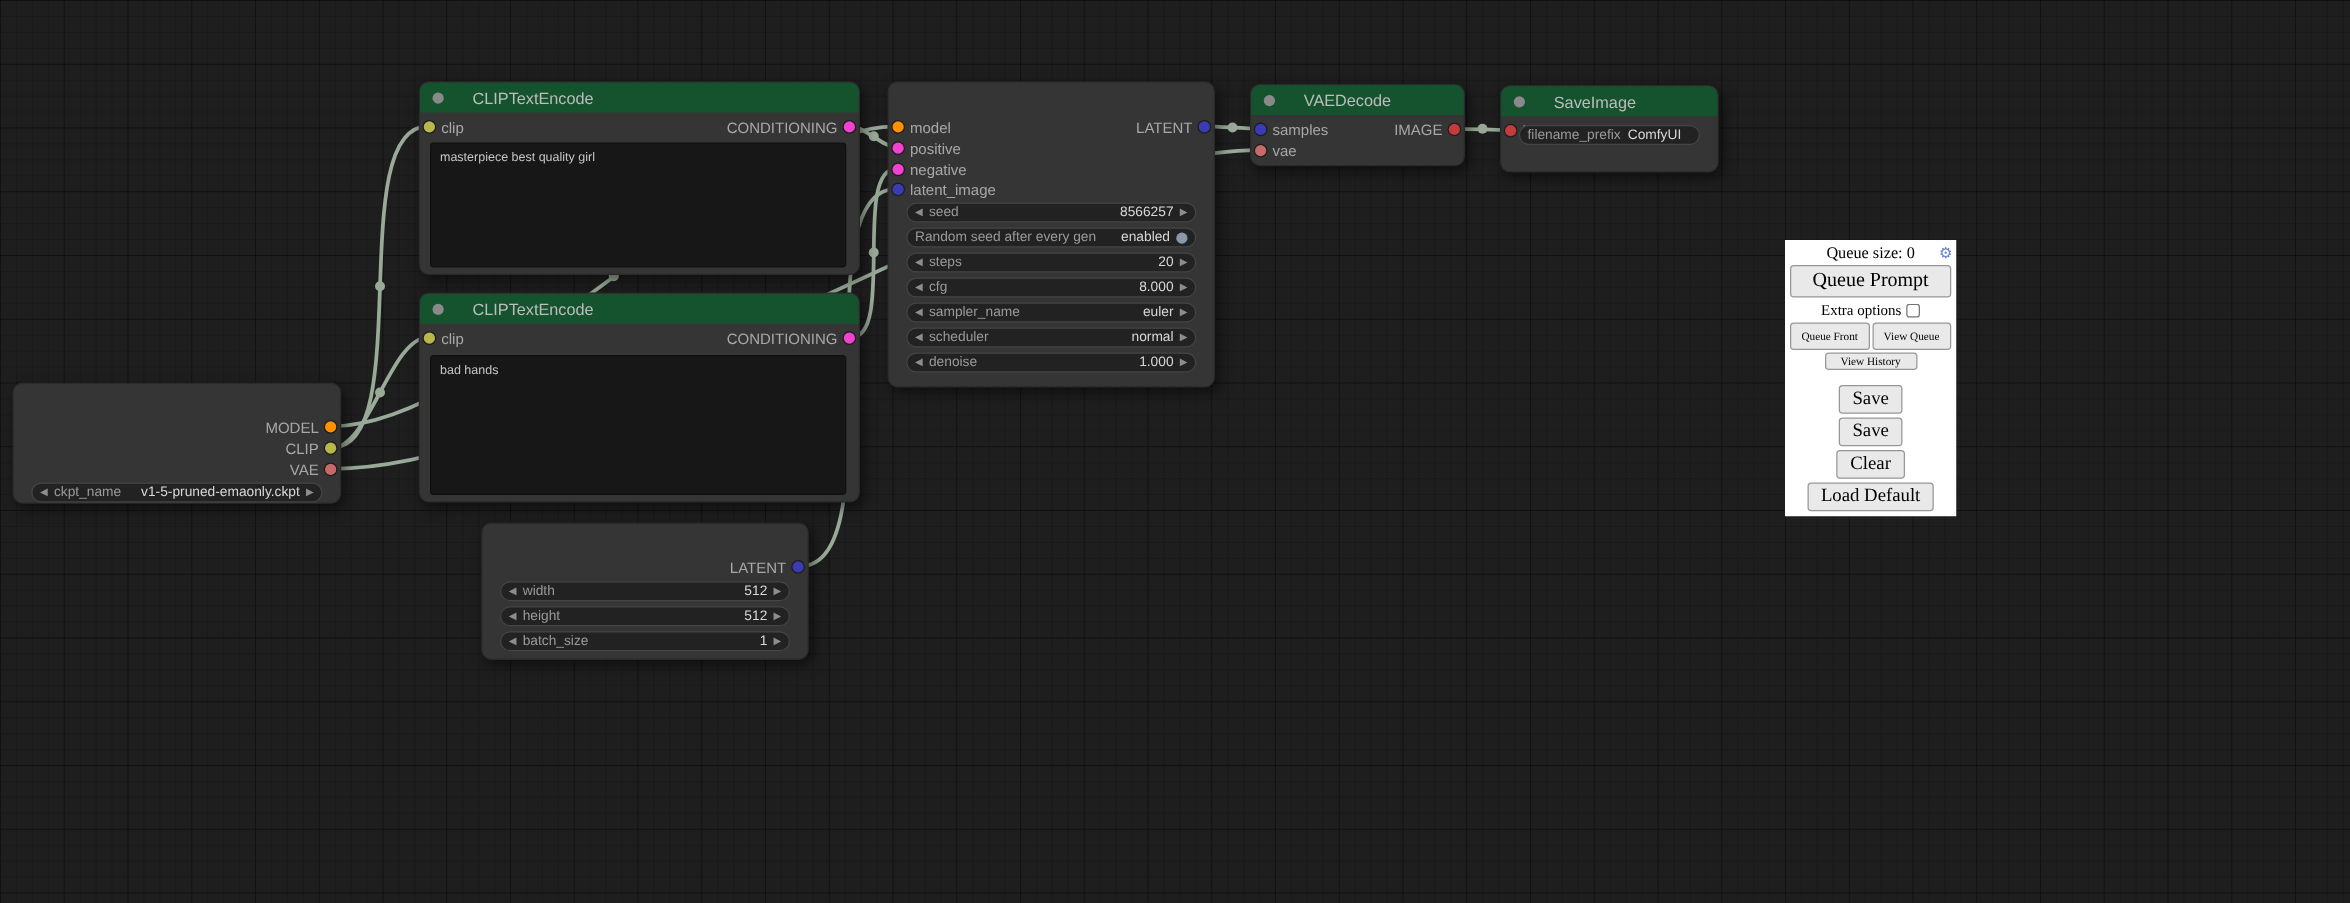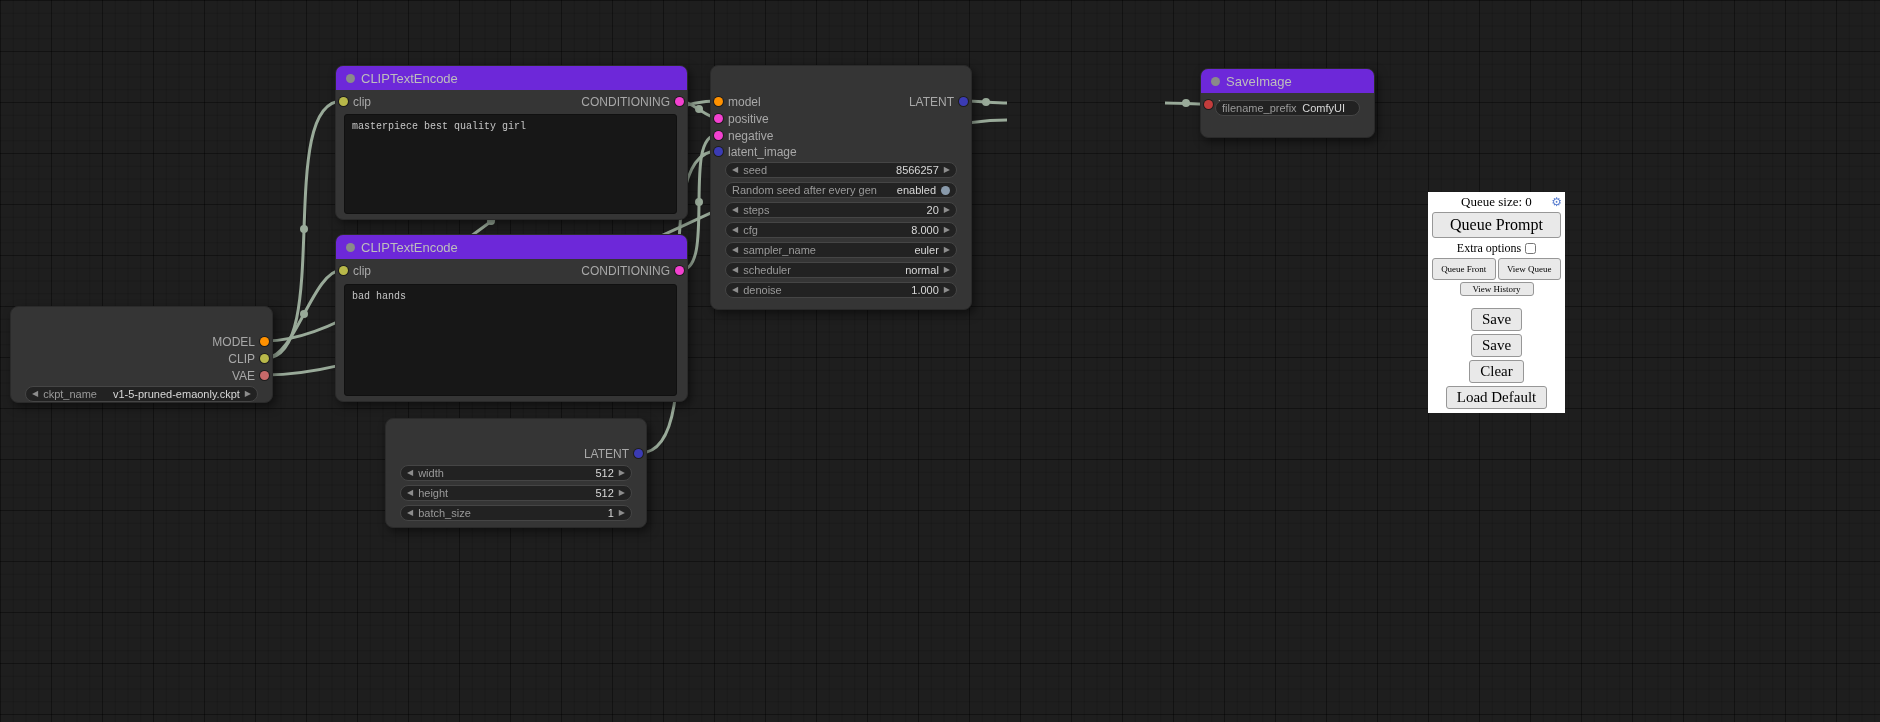--- a/index.html
+++ b/index.html
@@ -10,22 +10,22 @@
     background-image:
       linear-gradient(rgba(0,0,0,.32) 1px, transparent 1px),
       linear-gradient(90deg, rgba(0,0,0,.32) 1px, transparent 1px),
       linear-gradient(rgba(0,0,0,.15) 1px, transparent 1px),
       linear-gradient(90deg, rgba(0,0,0,.15) 1px, transparent 1px);
     background-size:51px 51px,51px 51px,12.75px 12.75px,12.75px 12.75px;}
   svg.links{position:absolute;left:0;top:0;z-index:1}
 
   .node{position:absolute;z-index:2;background:#353535;border:1px solid #2a2a2a;
     border-radius:8px;box-shadow:3px 4px 10px rgba(0,0,0,.5)}
-  .node-title{height:24px;background:#6d28d9;border-radius:7px 7px 0 0;display:flex;
-    align-items:center;gap:6px;padding:0 10px;cursor:move}
+  .node-title{height:24px;background:#14532d;border-radius:7px 7px 0 0;display:flex;
+    align-items:center;gap:23px;padding:0 10px;cursor:move}
   .collapse-dot{width:9px;height:9px;border-radius:50%;background:#8a8a8a;flex:0 0 auto}
   .title-text{color:#bdbdbd;font-size:13px;white-space:nowrap}
 
   .slot{position:absolute;left:0;right:0;height:16px;line-height:16px;font-size:12px;color:#a8a8a8}
   .slot.in{padding-left:17px;text-align:left}
   .slot.out{padding-right:17px;text-align:right}
   .dot{position:absolute;top:3px;width:9px;height:9px;border-radius:50%;
     box-shadow:0 0 0 1px rgba(0,0,0,.45)}
   .slot.in .dot{left:3px}
   .slot.out .dot{right:3px}
@@ -33,21 +33,21 @@
   .widget{position:absolute;left:14px;right:14px;height:16px;background:#222222;
     border:1px solid #454545;border-radius:8px;display:flex;align-items:center;
     font-size:11px;padding:0 6px;gap:5px;cursor:pointer;white-space:nowrap;overflow:hidden}
   .arr{font-family:"DejaVu Sans",sans-serif;font-size:8px;color:#8d8d8d;line-height:16px}
   .wlabel{color:#9a9a9a}
   .wvalue{margin-left:auto;color:#d8d8d8}
   .toggle-dot{width:9px;height:9px;border-radius:50%;flex:0 0 auto}
 
   .node textarea{position:absolute;left:8px;width:calc(100% - 18px);background:#171717;
     border:1px solid #101010;border-radius:3px;color:#c6c6c6;
-    font-family:Liberation Mono, monospace;font-size:10px;line-height:1.35;
+    font-family:Liberation Sans, sans-serif;font-size:10px;line-height:1.35;
     padding:5px 7px;resize:none;outline:none;display:block}
 
   .menu{position:absolute;left:1428px;top:192px;width:137px;z-index:3;background:#ffffff;
     color:#000;font-family:"Liberation Serif",serif;display:flex;flex-direction:column;
     align-items:center;gap:2px;padding:2px 4px 4px;text-align:center}
   .menu-header{position:relative;width:100%;height:16px;line-height:16px;font-size:13px}
   .gear{position:absolute;right:-1px;top:0;font-size:12px;color:#5b7fd0;cursor:pointer;
     font-family:"DejaVu Sans",sans-serif;line-height:16px}
   .menu button{font-family:"Liberation Serif",serif;background:#e9e9e9;
     border:1px solid #979797;border-radius:3px;color:#000;cursor:pointer}
@@ -224,20 +224,38 @@
       <span class="arr">▶</span>
     </div>
     <div class="widget" style="top:216px">
       <span class="arr">◀</span>
       <span class="wlabel">denoise</span>
       <span class="wvalue">1.000</span>
       <span class="arr">▶</span>
     </div>
   </div>
 
+  <div class="node" style="left:1000px;top:67px;width:172px;height:66px">
+    <div class="node-title">
+      <span class="collapse-dot"></span>
+      <span class="title-text">VAEDecode</span>
+    </div>
+    <div class="slot in" style="top:28px">
+      <span class="dot" style="background: rgb(59, 59, 180);"></span>
+      <span>samples</span>
+    </div>
+    <div class="slot out" style="top:28px">
+      <span>IMAGE</span>
+      <span class="dot" style="background: rgb(194, 60, 60);"></span>
+    </div>
+    <div class="slot in" style="top:45px">
+      <span class="dot" style="background: rgb(200, 105, 105);"></span>
+      <span>vae</span>
+    </div>
+  </div>
 
   <div class="node" style="left:1200px;top:68px;width:175px;height:70px">
     <div class="node-title">
       <span class="collapse-dot"></span>
       <span class="title-text">SaveImage</span>
     </div>
     <div class="slot in" style="top:28px">
       <span class="dot" style="background: rgb(194, 60, 60);"></span>
       <span>images</span>
     </div>

